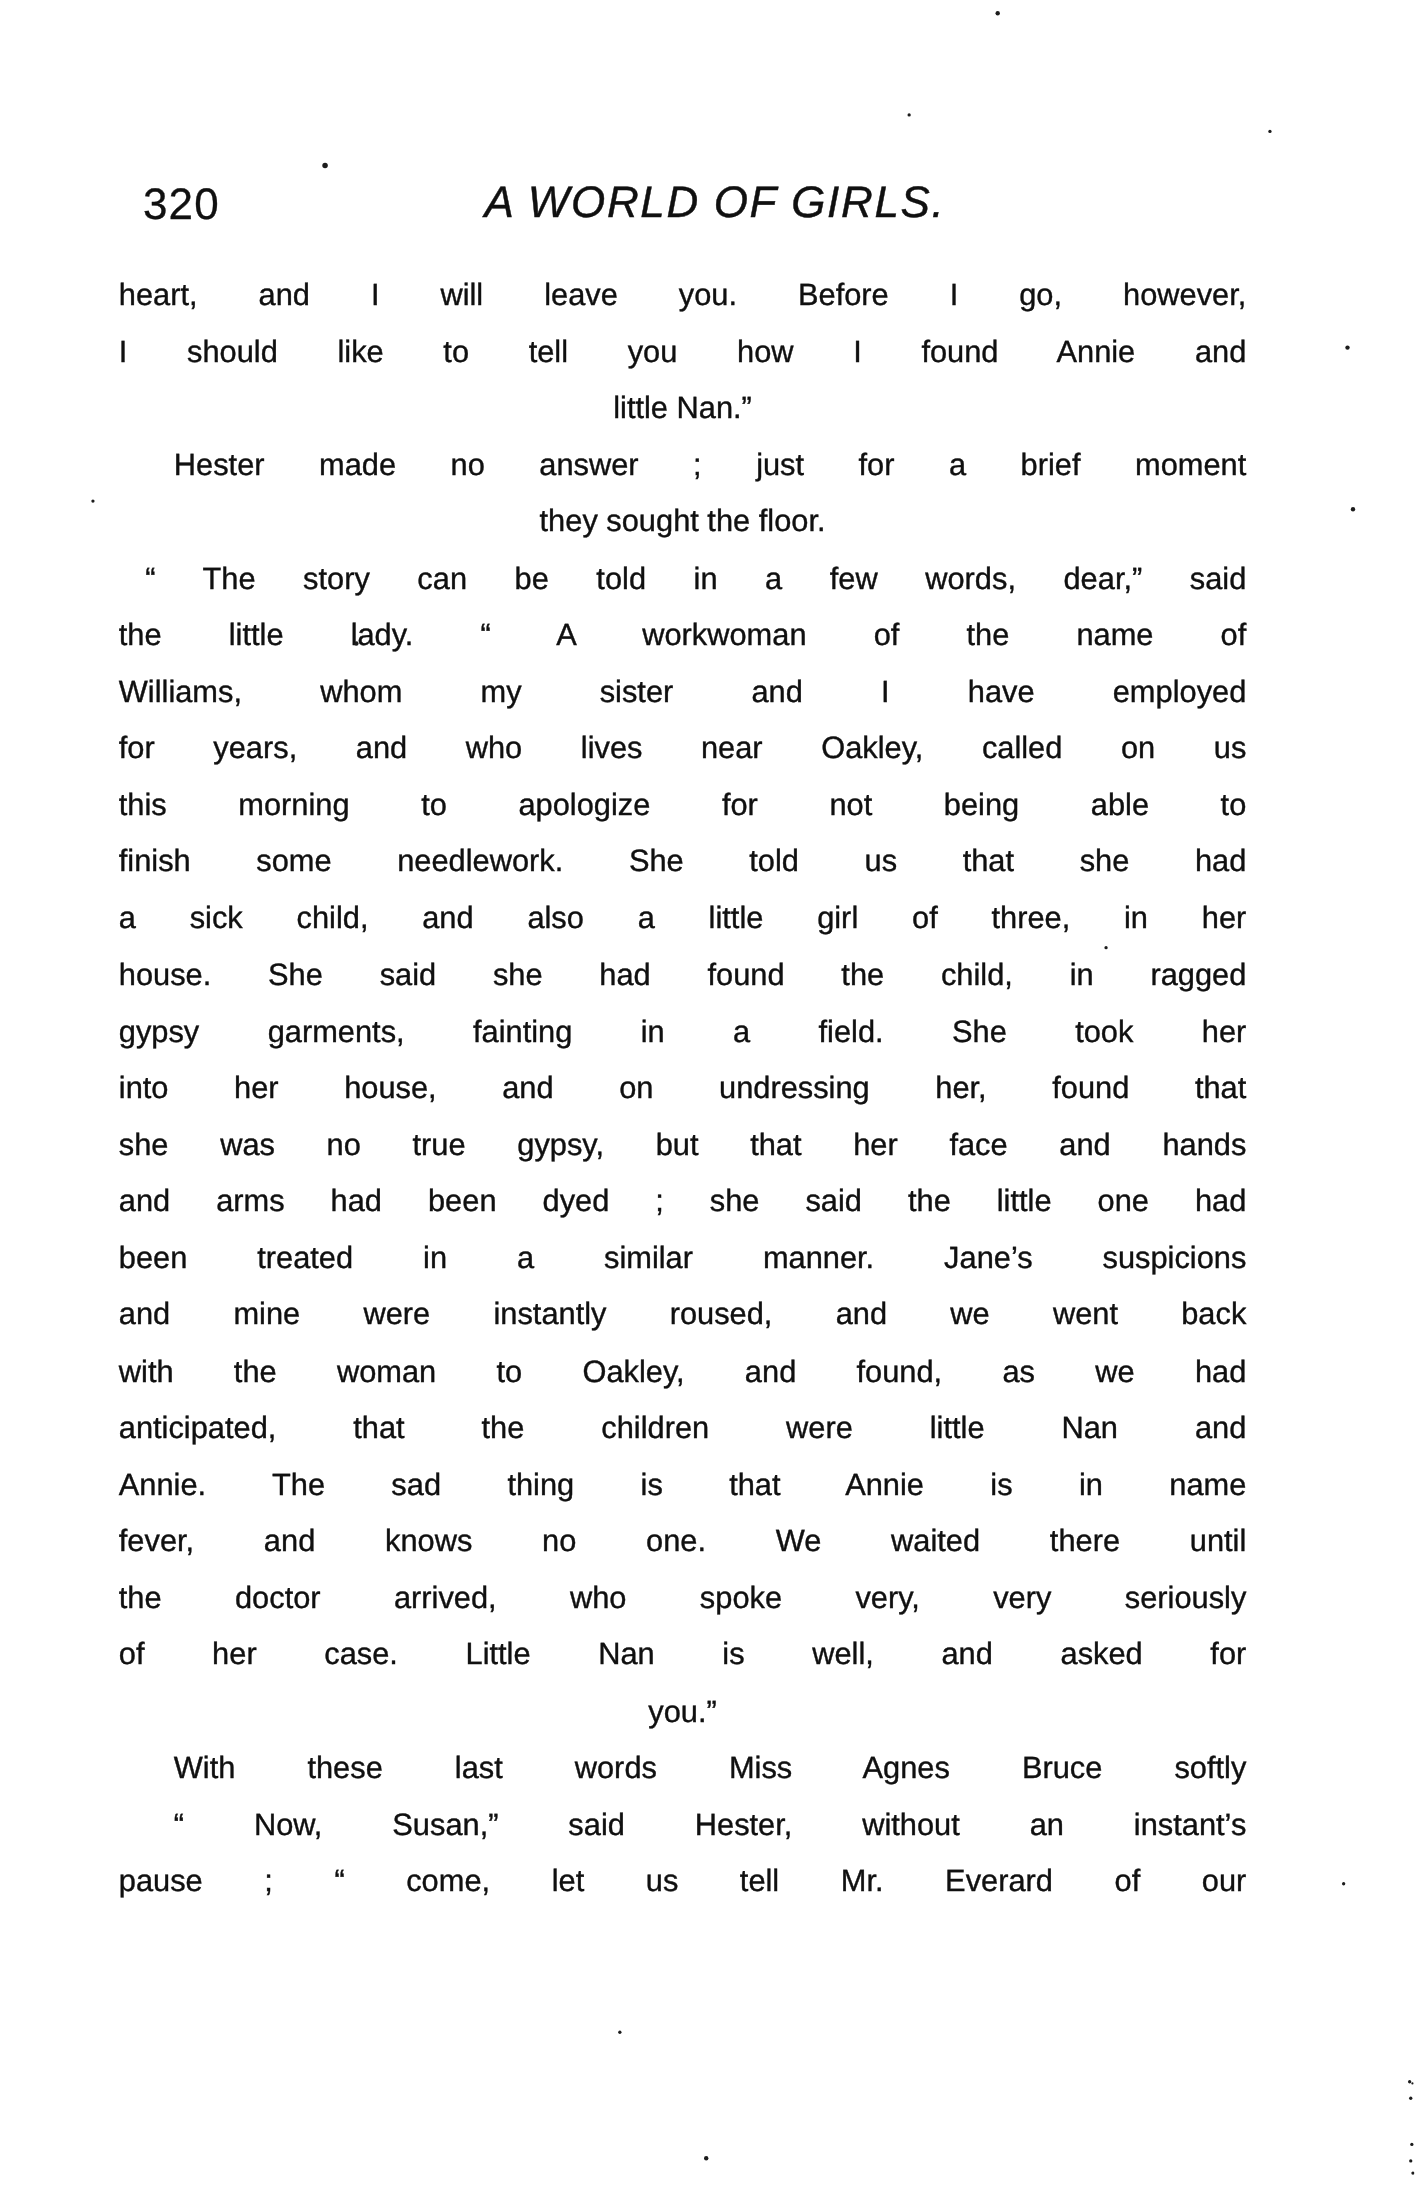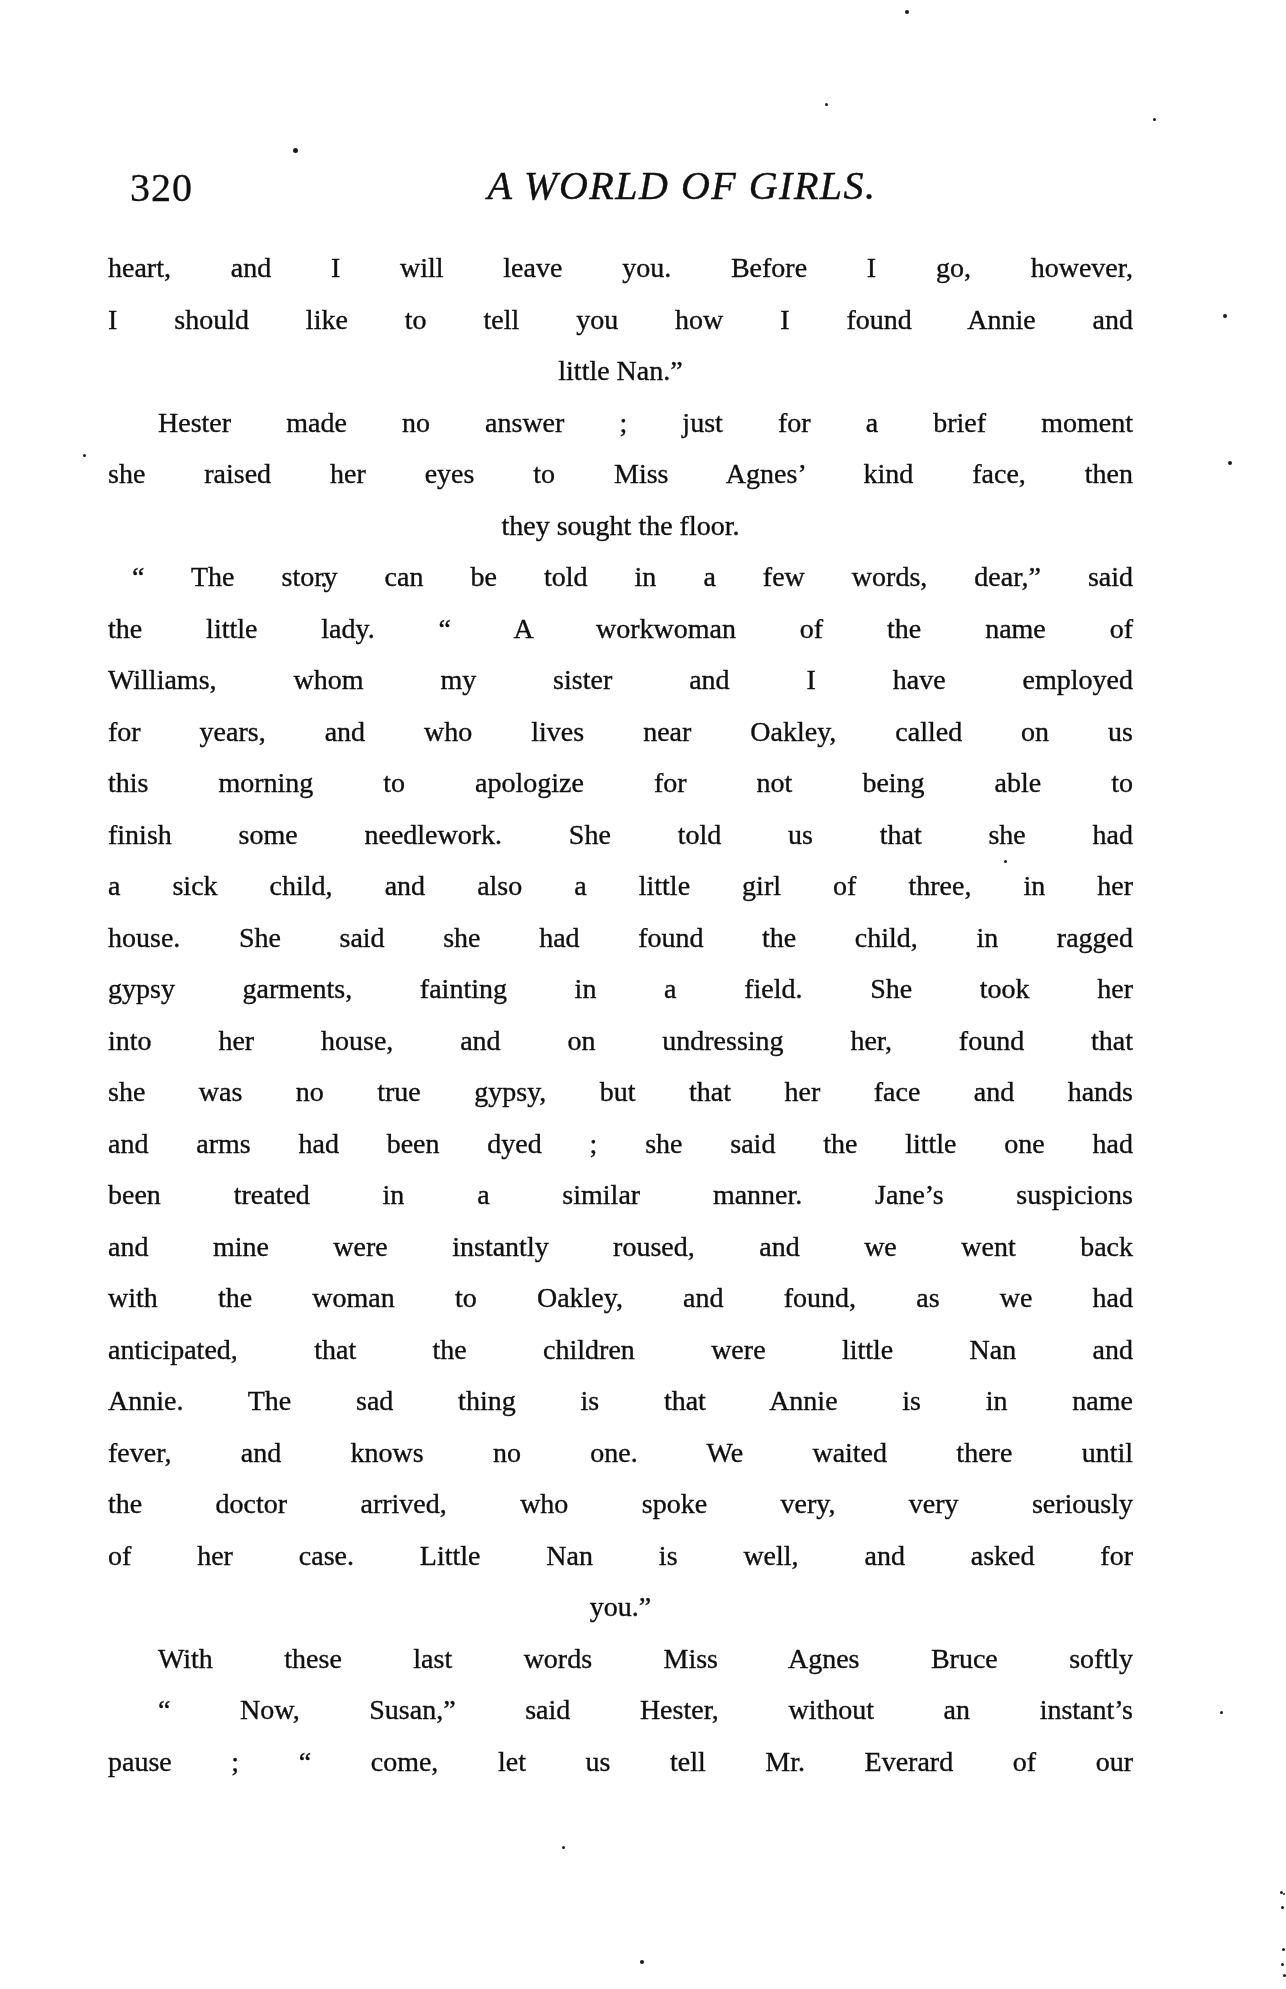--- a/index.html
+++ b/index.html
@@ -2,41 +2,41 @@
 <html><head>
 <meta charset="utf-8">
 <style>
   html, body { margin: 0; padding: 0; background: #ffffff; }
   .page {
     position: relative;
     width: 1286px;
     height: 1989px;
     background: #ffffff;
     color: #101010;
-    font-family: Liberation Serif, serif;
+    font-family: Liberation Sans, sans-serif;
     overflow: hidden;
   }
   .header {
     position: absolute;
     top: 162px;
     left: 0;
     width: 1286px;
     height: 48px;
   }
   .page-number {
     position: absolute;
     left: 130px;
     top: 2px;
     font-size: 40px;
     letter-spacing: 1px;
     -webkit-text-stroke: 0.3px #101010;
   }
   .running-title {
     position: absolute;
-    left: 682px;
+    left: 650px;
     top: 0;
     transform: translateX(-50%);
     font-size: 40px;
     font-style: italic;
     letter-spacing: 1.5px;
     white-space: nowrap;
     -webkit-text-stroke: 0.4px #101010;
   }
   .body-text {
     position: absolute;
@@ -71,21 +71,20 @@
   <div class="header">
     <span class="page-number">320</span>
     <span class="running-title">A WORLD OF GIRLS.</span>
   </div>
 
   <div class="body-text">
     <div class="line">heart, and I will leave you. Before I go, however,</div>
     <div class="line">I should like to tell you how I found Annie and</div>
     <div class="line end">little Nan.”</div>
     <div class="line ind">Hester made no answer ; just for a brief moment</div>
-    <div class="line">she raised her eyes to Miss Agnes’ kind face, then</div>
     <div class="line end">they sought the floor.</div>
     <div class="line ind-sm">“ The story can be told in a few words, dear,” said</div>
     <div class="line">the little lady. “ A workwoman of the name of</div>
     <div class="line">Williams, whom my sister and I have employed</div>
     <div class="line">for years, and who lives near Oakley, called on us</div>
     <div class="line">this morning to apologize for not being able to</div>
     <div class="line">finish some needlework. She told us that she had</div>
     <div class="line">a sick child, and also a little girl of three, in her</div>
     <div class="line">house. She said she had found the child, in ragged</div>
     <div class="line">gypsy garments, fainting in a field. She took her</div>

